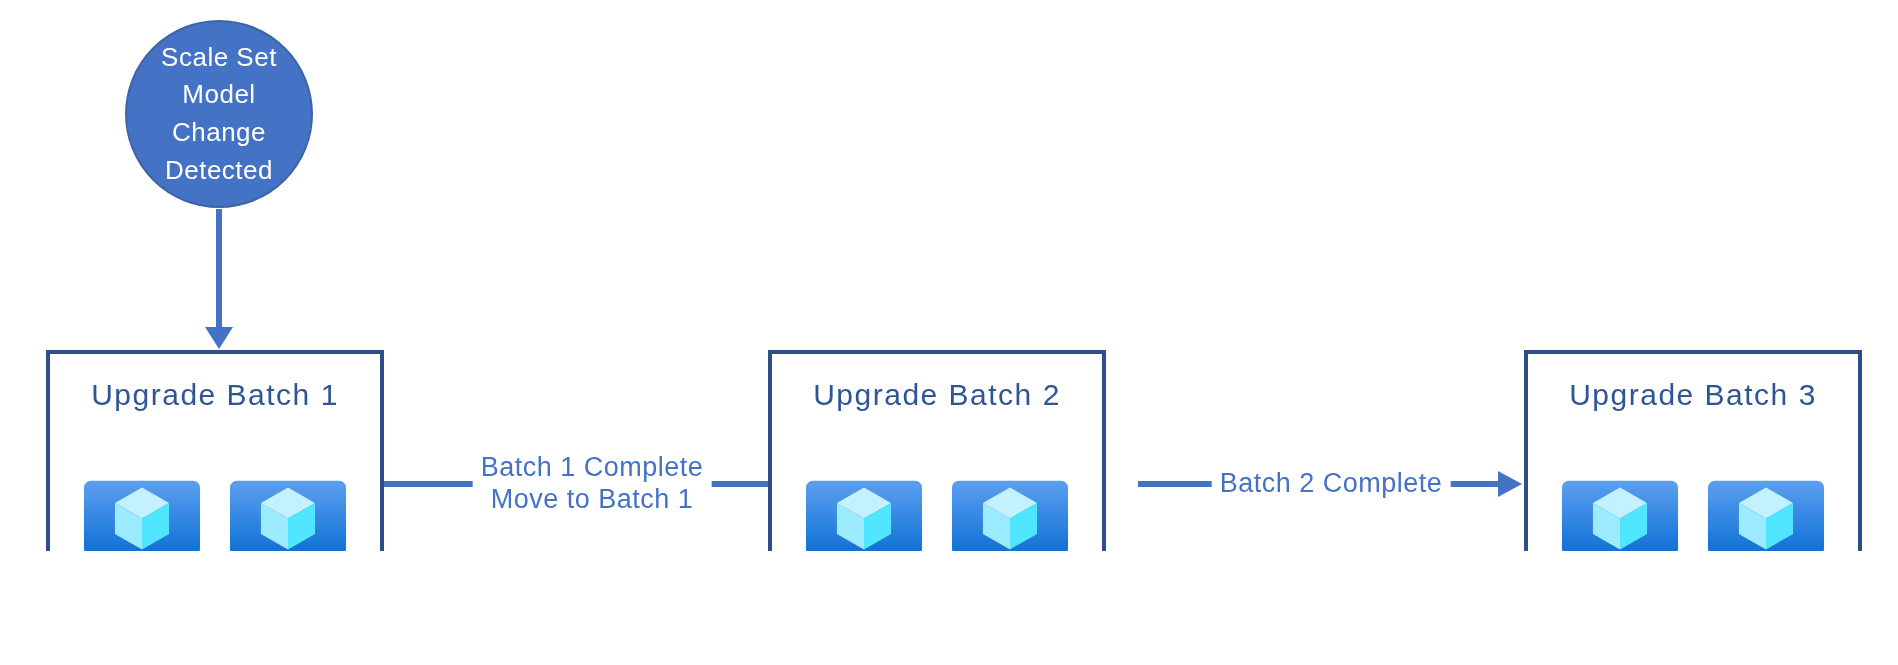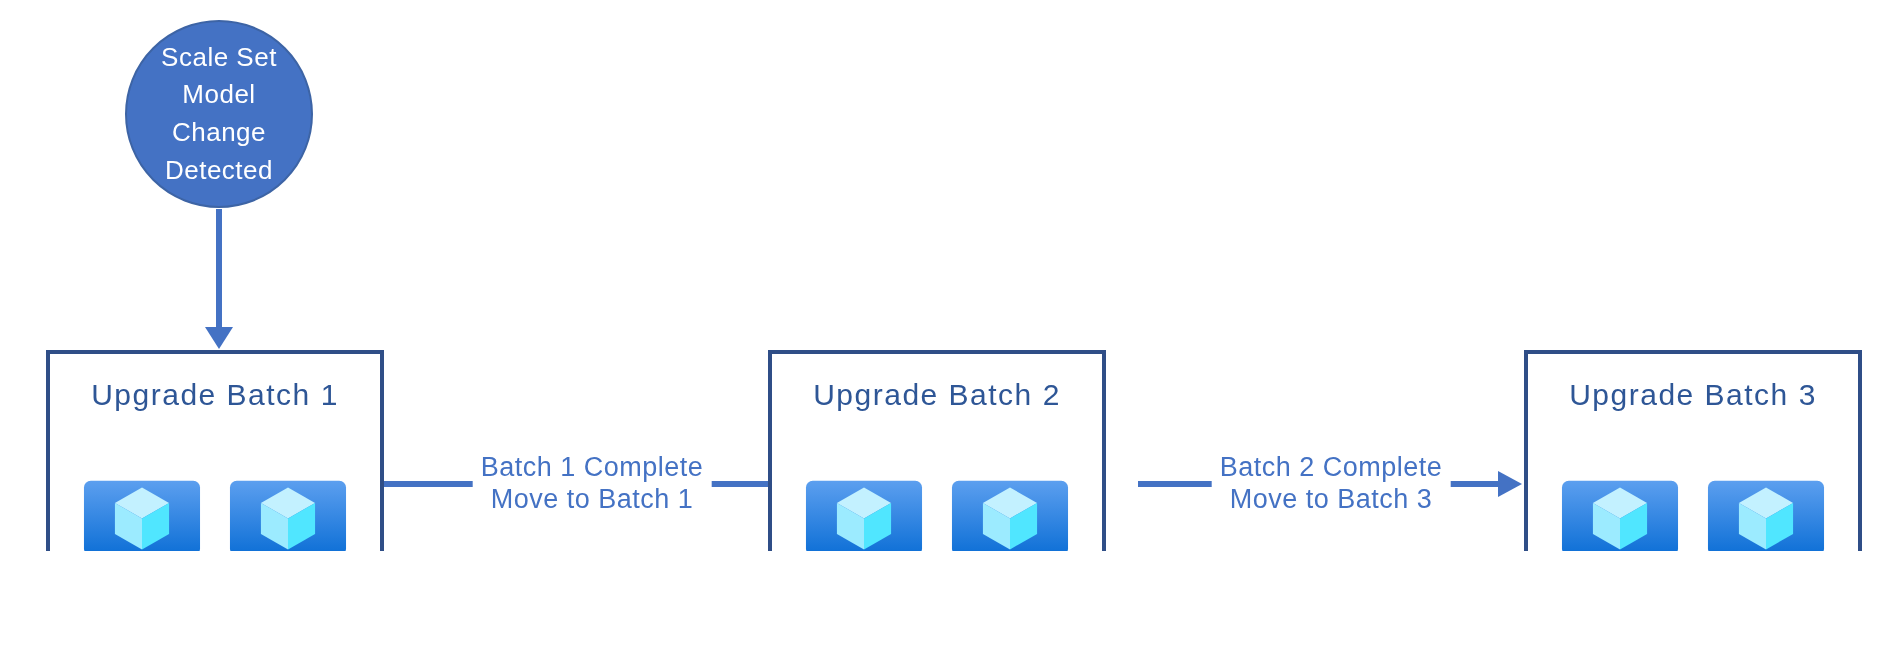--- a/index.html
+++ b/index.html
@@ -153,16 +153,15 @@
       </svg>
     </div>
   </div>
 
   <div class="transition-label tl1">
     <span>Batch 1 Complete</span>
     <span>Move to Batch 1</span>
   </div>
   <div class="transition-label tl2">
     <span>Batch 2 Complete</span>
-    <span>Move to Batch 3</span>
   </div>
 
 </div>
 
 </body></html>

